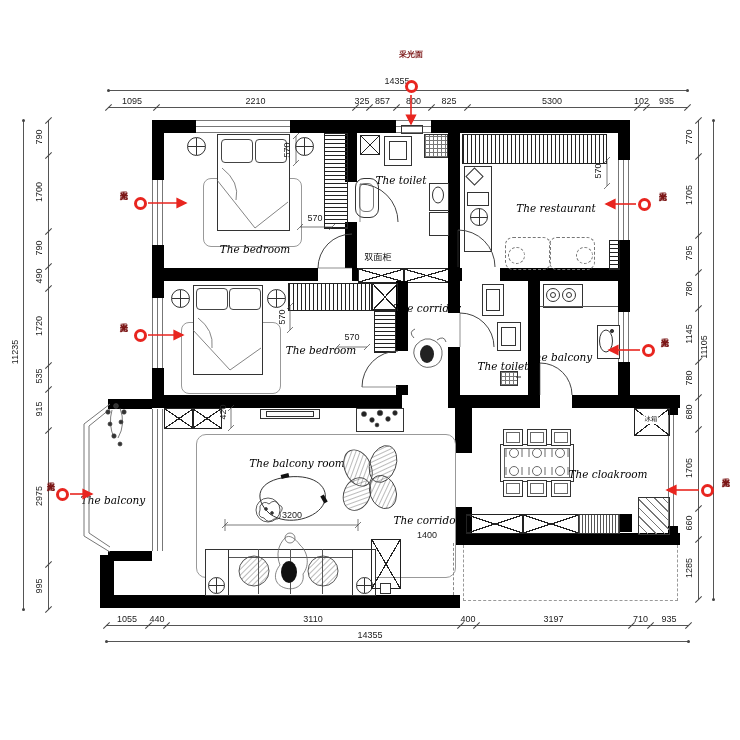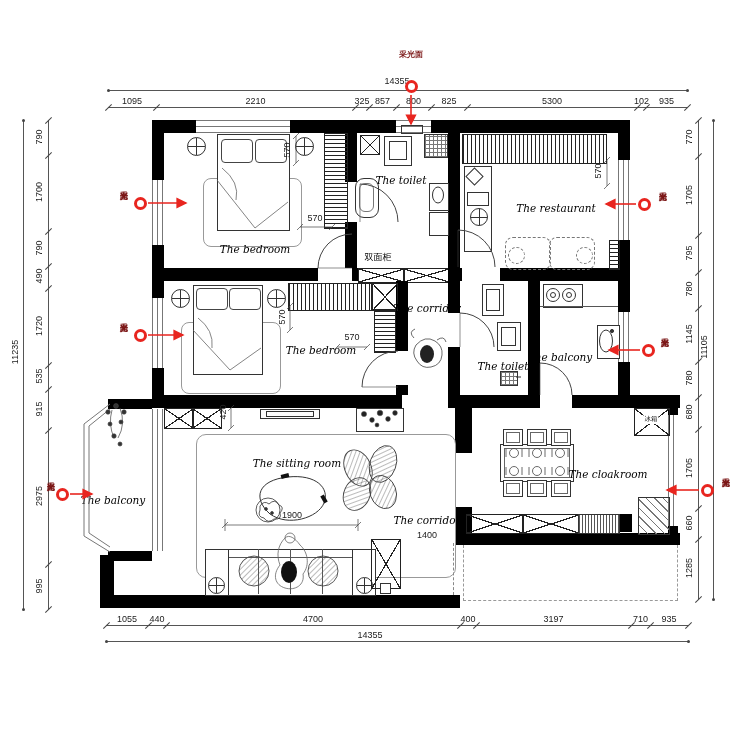--- a/index.html
+++ b/index.html
@@ -193,32 +193,32 @@
   <div class="wine" style="left:578px;top:514px;width:40px;height:18px"></div>
   <div class="diagbox" style="left:638px;top:497px;width:30px;height:36px"></div>
 
   <div class="rlabel" style="left:255px;top:243px">The bedroom</div>
   <div class="rlabel" style="left:401px;top:174px">The toilet</div>
   <div class="rlabel" style="left:556px;top:202px">The restaurant</div>
   <div class="rlabel" style="left:321px;top:344px">The bedroom</div>
   <div class="rlabel" style="left:427px;top:302px">The corridor</div>
   <div class="rlabel" style="left:503px;top:360px">The toilet</div>
   <div class="rlabel" style="left:560px;top:351px">The balcony</div>
-  <div class="rlabel" style="left:297px;top:457px">The sitting room</div>
+  <div class="rlabel" style="left:297px;top:457px">The balcony room</div>
   <div class="rlabel" style="left:427px;top:514px">The corridor</div>
   <div class="rlabel" style="left:608px;top:468px">The cloakroom</div>
   <div class="rlabel" style="left:113px;top:494px">The balcony</div>
 
   <div class="dimt dimv" style="left:272px;top:145px">570</div>
   <div class="dimt dimh" style="left:315px;top:213px">570</div>
   <div class="dimt dimv" style="left:583px;top:166px">570</div>
   <div class="dimt dimv" style="left:267px;top:312px">570</div>
   <div class="dimt dimh" style="left:352px;top:332px">570</div>
   <div class="dimt dimv" style="left:208px;top:407px">420</div>
-  <div class="dimt dimh" style="left:292px;top:510px">1900</div>
+  <div class="dimt dimh" style="left:292px;top:510px">3200</div>
   <div class="dimt dimh" style="left:427px;top:530px">1400</div>
 
   <div class="cn" style="left:378px;top:251px">双面柜</div>
   <div class="cn cnTiny" style="left:651px;top:415px;z-index:5">冰箱</div>
 
   <svg class="overlay" width="740" height="740">
     <defs>
       <pattern id="hat" width="4" height="4" patternUnits="userSpaceOnUse" patternTransform="rotate(45)">
         <line x1="0" y1="0" x2="0" y2="4" stroke="#555" stroke-width="0.8"></line>
       </pattern>
@@ -410,21 +410,21 @@
       <div class="tick" style="left:101.5px;top:625px"></div>
       <div class="tick" style="left:143.5px;top:625px"></div>
       <div class="tick" style="left:161.5px;top:625px"></div>
       <div class="tick" style="left:455.5px;top:625px"></div>
       <div class="tick" style="left:471.5px;top:625px"></div>
       <div class="tick" style="left:626.5px;top:625px"></div>
       <div class="tick" style="left:645.5px;top:625px"></div>
       <div class="tick" style="left:683.5px;top:625px"></div>
       <div class="dimt dimh" style="left:127px;top:614px">1055</div>
       <div class="dimt dimh" style="left:157px;top:614px">440</div>
-      <div class="dimt dimh" style="left:313px;top:614px">4700</div>
+      <div class="dimt dimh" style="left:313px;top:614px">3110</div>
       <div class="dimt dimh" style="left:468px;top:614px">400</div>
       <div class="dimt dimh" style="left:553.5px;top:614px">3197</div>
       <div class="dimt dimh" style="left:640.5px;top:614px">710</div>
       <div class="dimt dimh" style="left:669px;top:614px">935</div>
       <div class="dline" style="left:48px;top:120px;width:1px;height:489px"></div>
       <div class="tick" style="left:43.5px;top:120px"></div>
       <div class="tick" style="left:43.5px;top:155px"></div>
       <div class="tick" style="left:43.5px;top:231px"></div>
       <div class="tick" style="left:43.5px;top:266px"></div>
       <div class="tick" style="left:43.5px;top:288px"></div>

